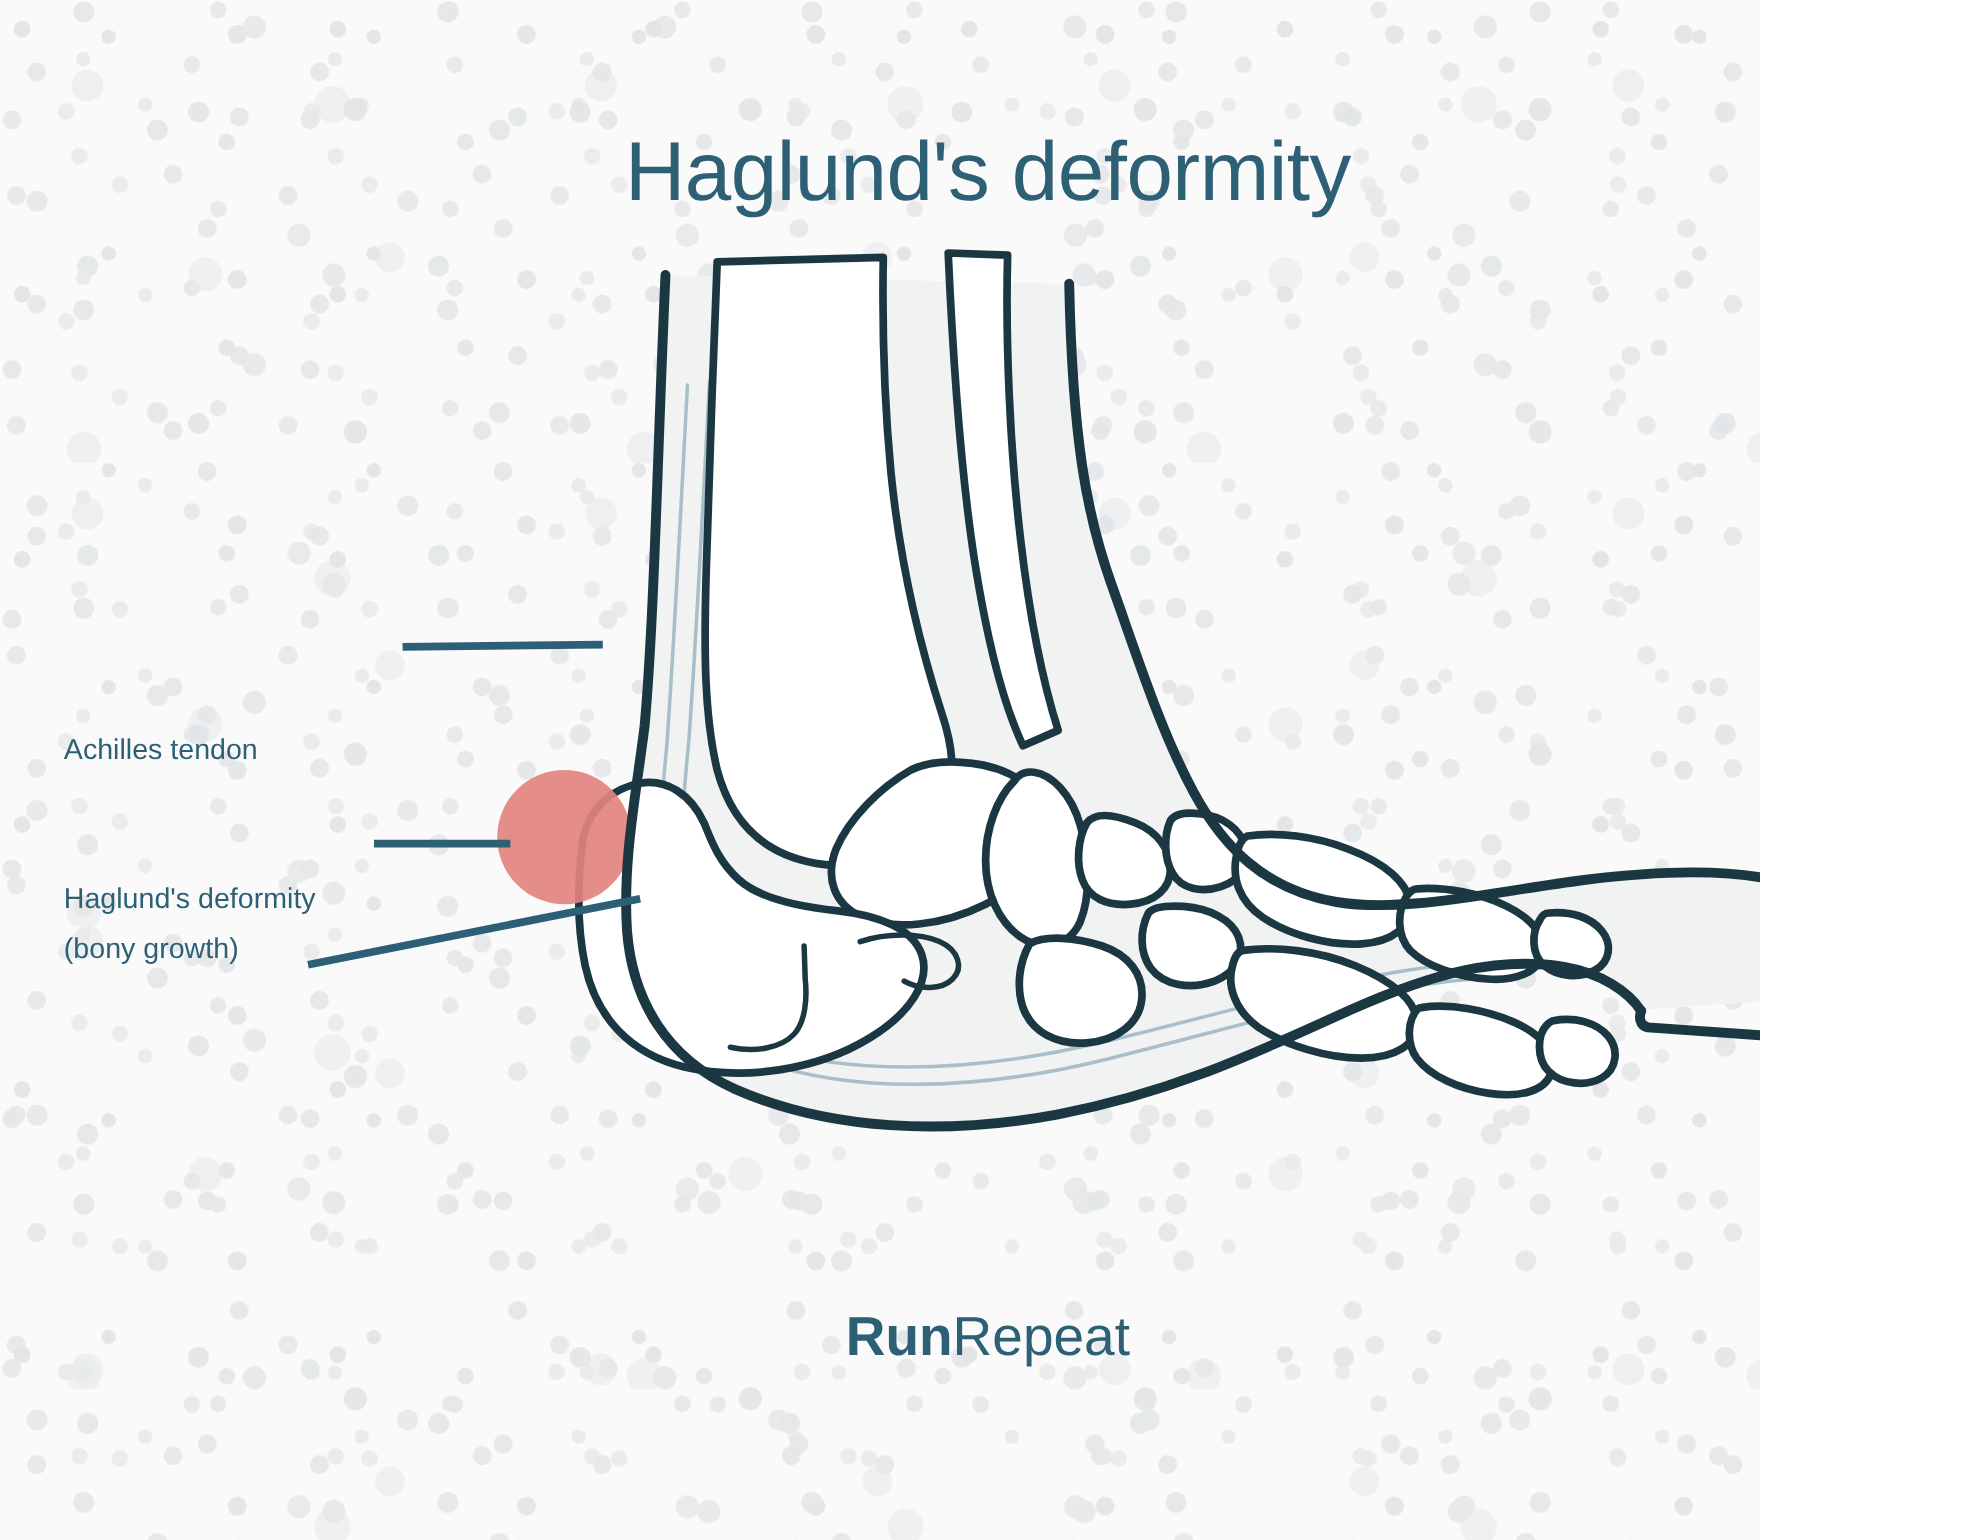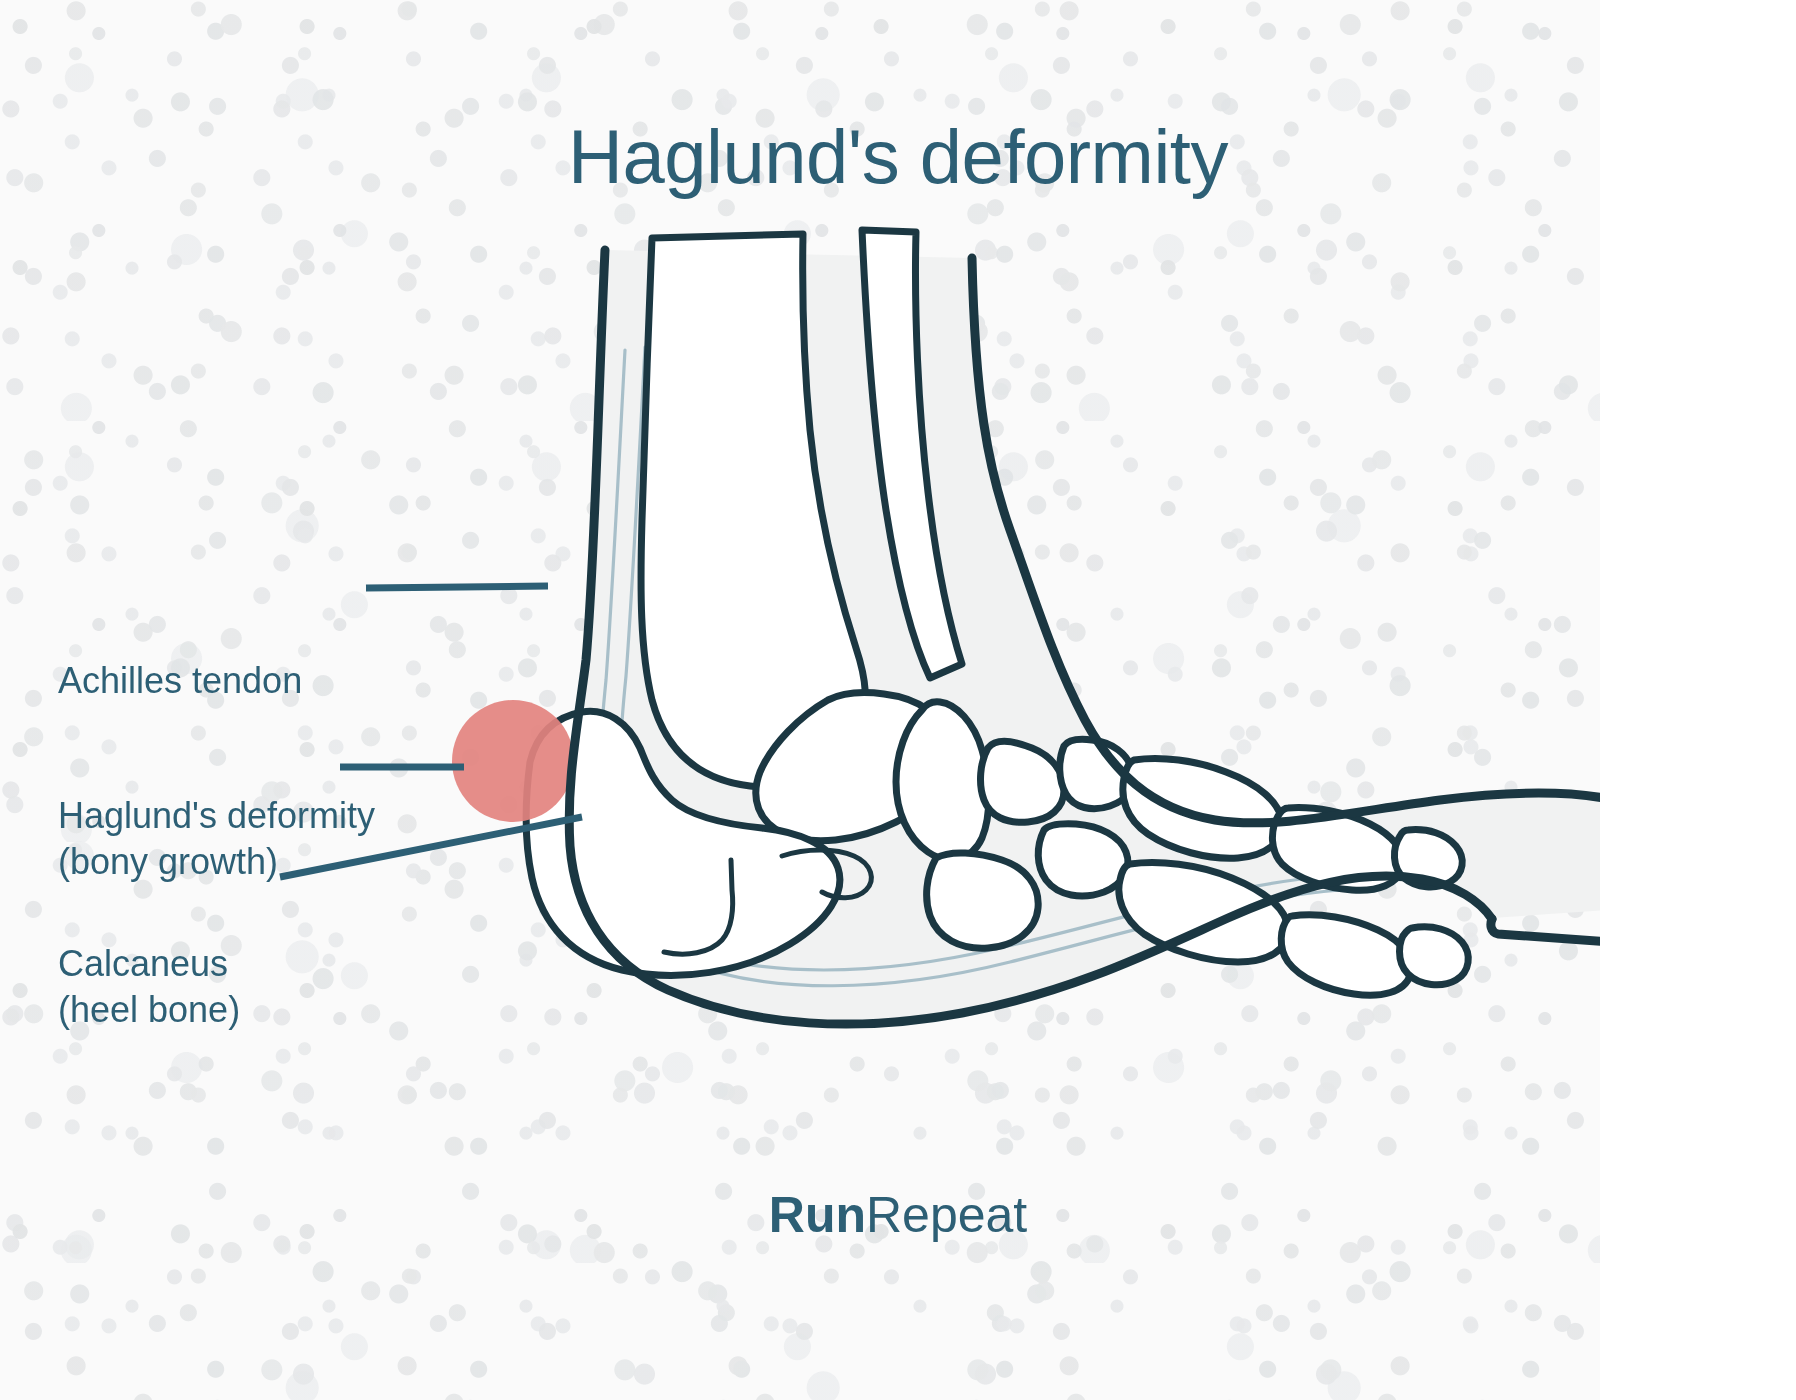--- a/index.html
+++ b/index.html
@@ -73,21 +73,21 @@
     white-space: nowrap;
   }
   svg#art {
     position: absolute;
     left: 0;
     top: 0;
   }
   .lbl {
     position: absolute;
     color: #2d5f75;
-    font-size: 36px;
+    font-size: 26px;
     line-height: 46px;
     white-space: pre-line;
     text-align: left;
   }
   #lbl-achilles { left: 58px; top: 658px; }
   #lbl-haglund  { left: 58px; top: 793px; }
   #lbl-calcaneus{ left: 58px; top: 941px; }
   #logo {
     position: absolute;
     left: 0;
@@ -296,18 +296,16 @@
       <line x1="340" y1="767" x2="464" y2="767"></line>
       <line x1="280" y1="877" x2="582" y2="817"></line>
     </g>
   </svg>
 
   <div class="lbl" id="lbl-achilles">Achilles tendon</div>
 
   <div class="lbl" id="lbl-haglund">Haglund's deformity
 (bony growth)</div>
 
-  <div class="lbl" id="lbl-calcaneus">Calcaneus
-(heel bone)</div>
 
   <div id="logo"><span class="b">Run</span><span class="l">Repeat</span></div>
 
 </div>
 
 </body></html>

